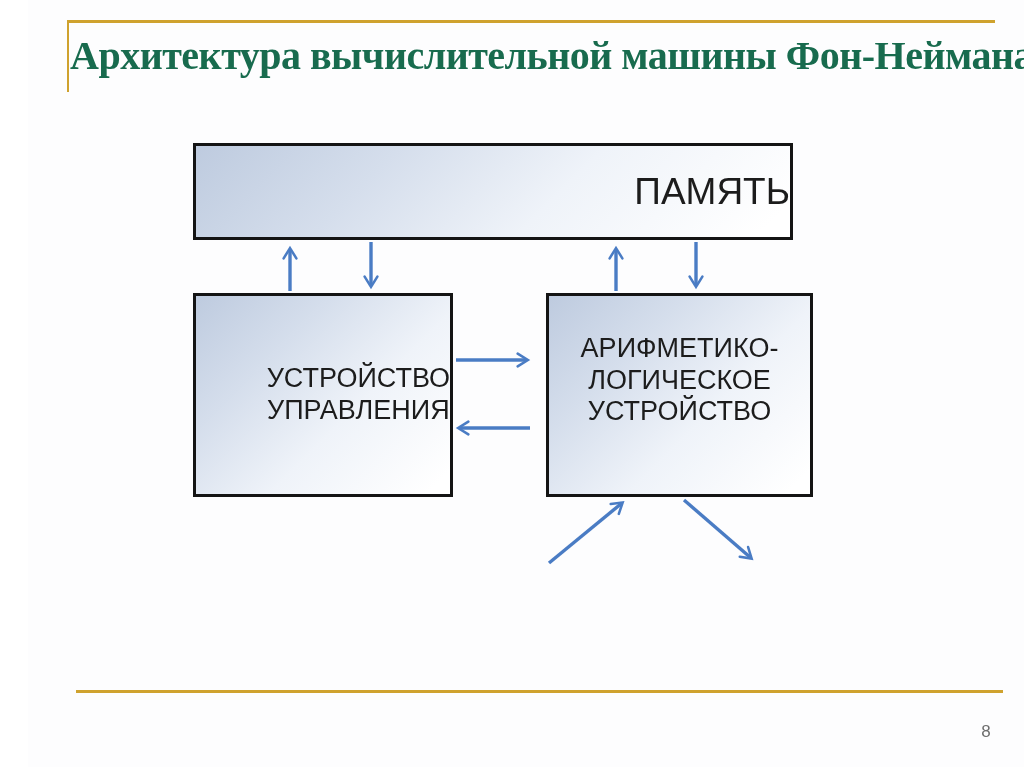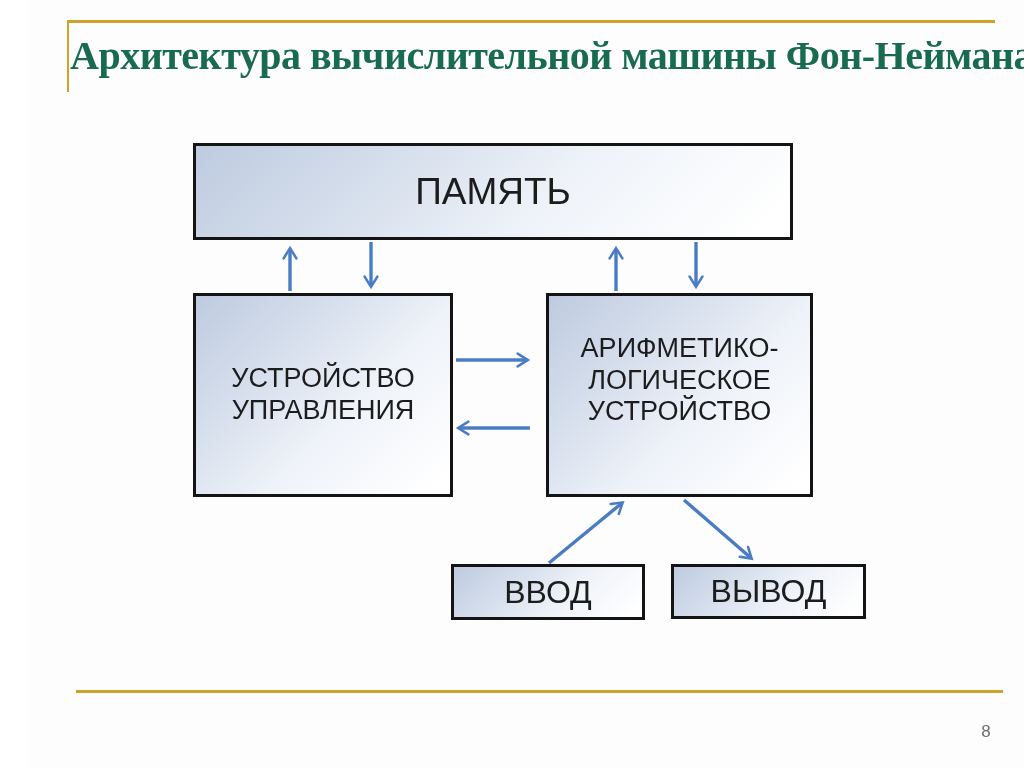--- a/index.html
+++ b/index.html
@@ -55,21 +55,21 @@
 
   
   .box {
     position: absolute;
     border: 3px solid var(--box-border, #141414);
     background: linear-gradient(135deg,
                 #BECBDF 0%, #D5DEEC 30%, #EFF3F9 60%, #ffffff 95%);
     color: #1c1c1c;
     display: flex;
     align-items: center;
-    justify-content: center;
+    justify-content: flex-end;
     text-align: center;
   }
   .box-memory   { left: 165px; top: 143px; width: 600px; height: 97px;  font-size: 37px; }
   .box-cu       { left: 165px; top: 293px; width: 260px; height: 204px; font-size: 27px; line-height: 1.17; }
   .box-alu      { left: 518px; top: 293px; width: 267px; height: 204px;
                   font-size: 27px; line-height: 1.17;
                   flex-direction: column; justify-content: flex-start; padding-top: 37px; }
   .box-acc      { left: 40px;  top: 155px; width: 175px; height: 32px;
                   position: absolute; background: #ffffff; font-size: 17px; }
   .box-input    { left: 423px; top: 564px; width: 194px; height: 56px; font-size: 32px; }
@@ -118,24 +118,18 @@
     <span class="multiline">УСТРОЙСТВО
 УПРАВЛЕНИЯ</span>
   </div>
 
   <div class="box box-alu">
     <span class="multiline">АРИФМЕТИКО-
 ЛОГИЧЕСКОЕ
 УСТРОЙСТВО</span>
   </div>
 
-  <div class="box box-input">
-    <span>ВВОД</span>
-  </div>
 
-  <div class="box box-output">
-    <span>ВЫВОД</span>
-  </div>
 
   <div class="rule-bottom"></div>
   <div class="page-number">8</div>
 
 </div>
 
 </body></html>

